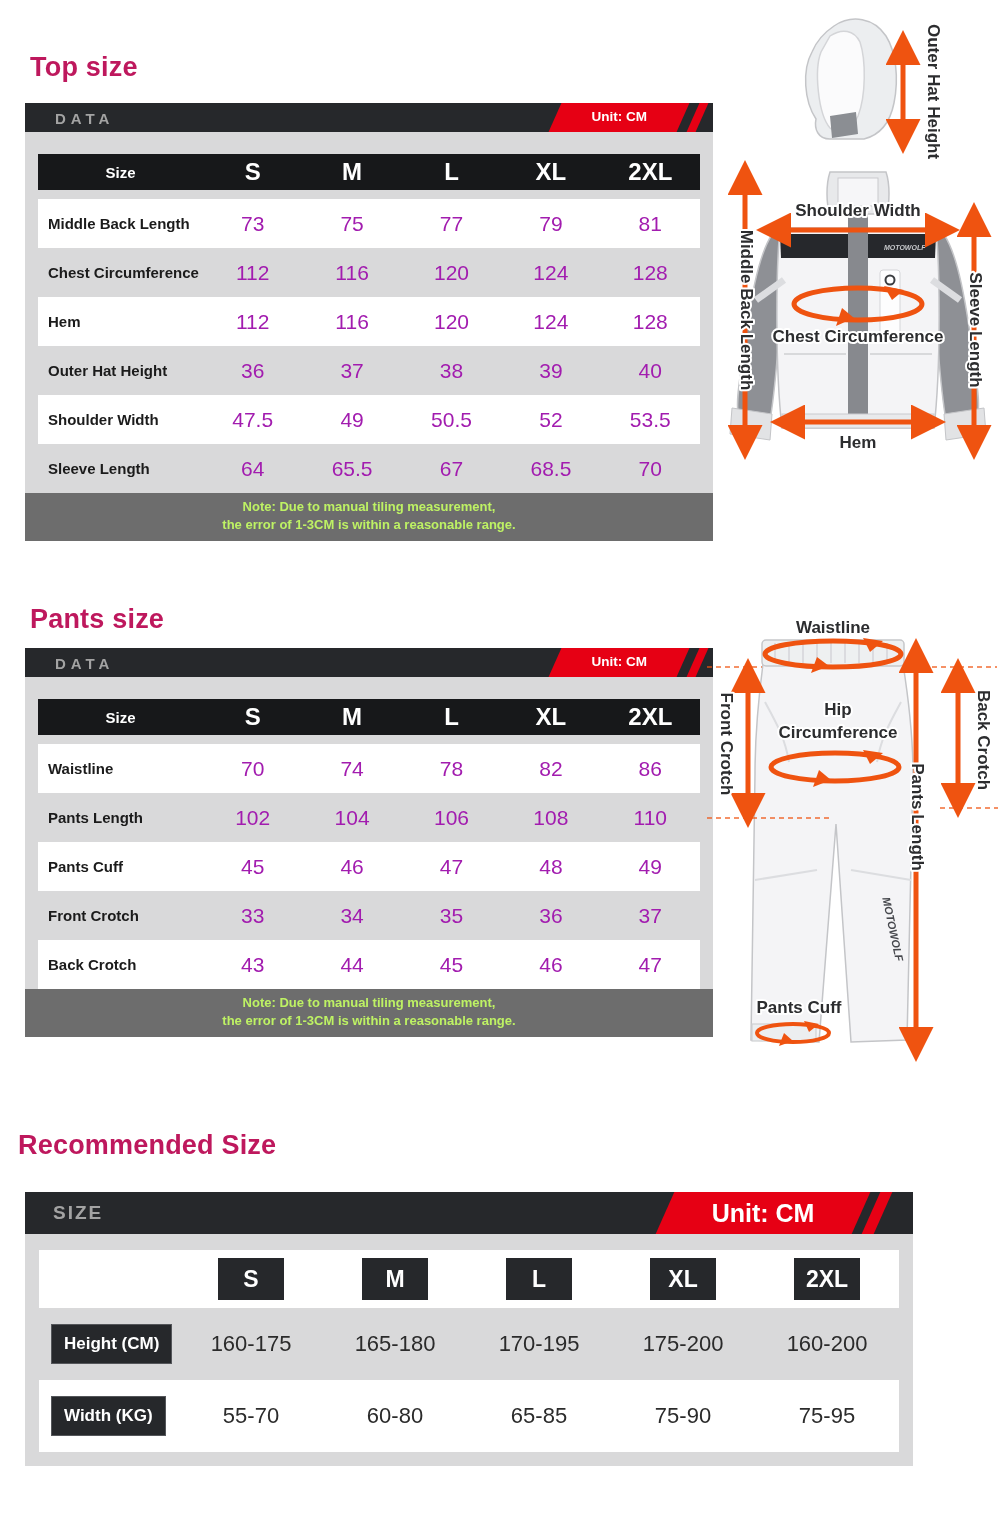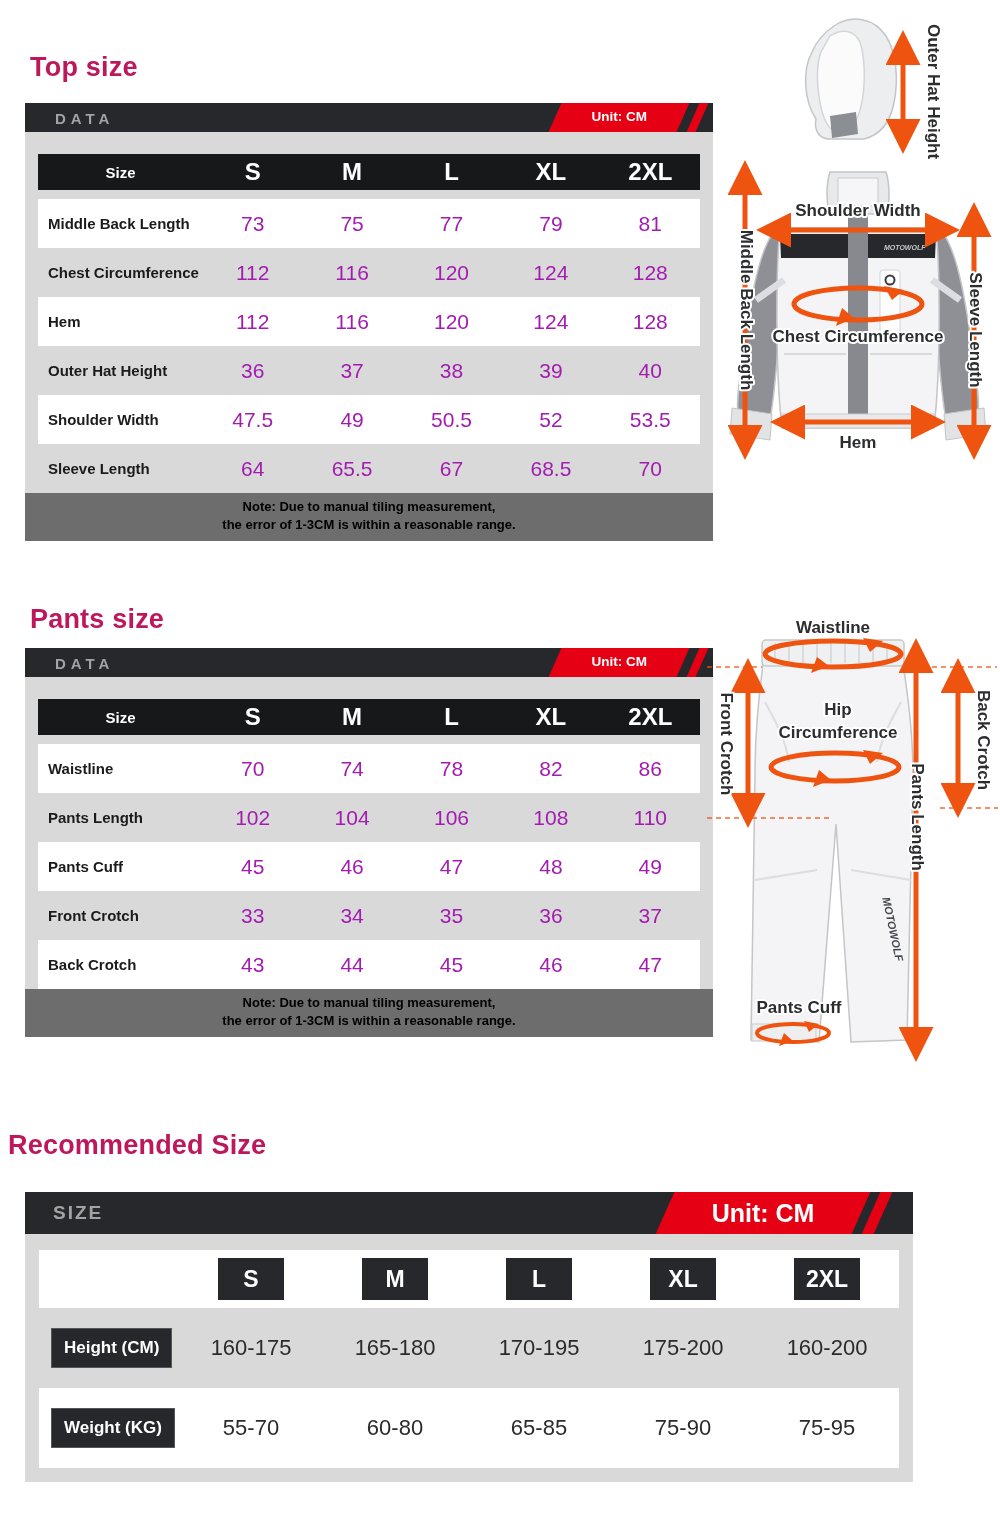--- a/index.html
+++ b/index.html
@@ -4,21 +4,21 @@
 <style>
   * { margin:0; padding:0; box-sizing:border-box; }
   html,body { width:1000px; }
   body {
     position:relative; width:1000px; height:1515px; background:#ffffff;
     font-family:"Liberation Sans", sans-serif; overflow:hidden;
   }
   .sec-title { position:absolute; font-size:27px; font-weight:bold; color:#be185d; letter-spacing:0.2px; }
   #title-top  { left:30px; top:52px; }
   #title-pants{ left:30px; top:592px;margin-top:12px; }
-  #title-rec  { left:8px; top:1130px; }
+  #title-rec  { left:18px; top:1130px; }
 
   
   .sizing-table { position:absolute; width:688px; }
   #top-table   { left:25px; top:103px; }
   #pants-table { left:25px; top:648px; }
 
   .bar { position:relative; height:29px; background:#26282b; overflow:hidden; }
   .bar .bar-title { position:absolute; left:30px; top:50%; transform:translateY(-50%);
     color:#a3a3a3; font-size:15px; font-weight:bold; letter-spacing:5px; }
   .ribbon { position:absolute; top:-2px; bottom:-2px; background:#e60014; transform:skewX(-24deg); }
@@ -29,35 +29,35 @@
 
   .tbody { background:#d9d9da; padding:22px 13px 0 13px; }
   .thead { height:36px; background:#17181a; display:grid; grid-template-columns:165px repeat(5,1fr);
     align-items:center; margin-bottom:9px; }
   .thead .size-lbl { text-align:center; color:#fff; font-size:15px; font-weight:bold; }
   .thead .col { text-align:center; color:#fff; font-size:24px; font-weight:600; }
   .rows .trow { height:49px; display:grid; grid-template-columns:165px repeat(5,1fr); align-items:center; }
   .rows .trow:nth-child(odd) { background:#ffffff; }
   .trow .rlabel { padding-left:10px; font-size:15px; font-weight:bold; color:#1b1b1b; }
   .trow .rval   { text-align:center; font-size:21px; color:#a21caf; font-weight:500; }
-  .note { margin:0 -13px; background:#6d6d6d; color:#000000; text-align:center;
+  .note { margin:0 -13px; background:#6d6d6d; color:#bef264; text-align:center;
     font-size:13px; font-weight:bold; line-height:1.4; padding:5px 0 7px 0; }
 
   
   #rec-table { position:absolute; left:25px; top:1192px; width:888px; }
   .bar.big { height:42px; }
   .bar.big .bar-title { font-size:19px; letter-spacing:2px; left:28px; }
   .bar.big .ribbon-main { right:52px; width:196px; }
   .bar.big .ribbon-main .rtext { font-size:25px; line-height:46px; }
   .bar.big .ribbon-sliver { right:30px; width:12px; }
   .tbody.rec { padding:16px 14px 14px 14px; }
   .chips-row { height:58px; background:#fff; display:grid; grid-template-columns:140px repeat(5,1fr); align-items:center; }
   .chip { width:66px; height:42px; background:#26282b; color:#fff; font-size:23px; font-weight:bold;
     display:flex; align-items:center; justify-content:center; margin:0 auto; }
-  .rec-row { height:80px; display:grid; grid-template-columns:140px repeat(5,1fr); align-items:center; }
+  .rec-row { height:72px; display:grid; grid-template-columns:140px repeat(5,1fr); align-items:center; }
   .rec-row.white { background:#fff; }
   .rec-label { background:#26282b; color:#fff; font-size:17px; font-weight:bold;
     padding:9px 12px; margin-left:12px; justify-self:start; border:1px solid #54565a; }
   .rec-val { text-align:center; font-size:22px; color:#2b2b2b; font-weight:500; }
 
   
   .diagram { position:absolute; }
   #jacket-diagram { left:718px; top:8px;  width:282px; height:470px; }
   #pants-diagram  { left:705px; top:612px; width:295px; height:462px; }
   svg .halo { paint-order:stroke; stroke:#ffffff; stroke-width:4px; stroke-linejoin:round;
@@ -362,21 +362,21 @@
     </div>
     <div class="rec-row">
       <div class="rec-label">Height (CM)</div>
       <div class="rec-val">160-175</div>
       <div class="rec-val">165-180</div>
       <div class="rec-val">170-195</div>
       <div class="rec-val">175-200</div>
       <div class="rec-val">160-200</div>
     </div>
     <div class="rec-row white">
-      <div class="rec-label">Weight (KG)</div>
+      <div class="rec-label">Width (KG)</div>
       <div class="rec-val">55-70</div>
       <div class="rec-val">60-80</div>
       <div class="rec-val">65-85</div>
       <div class="rec-val">75-90</div>
       <div class="rec-val">75-95</div>
     </div>
   </div>
 </div>
 
 </body></html>

